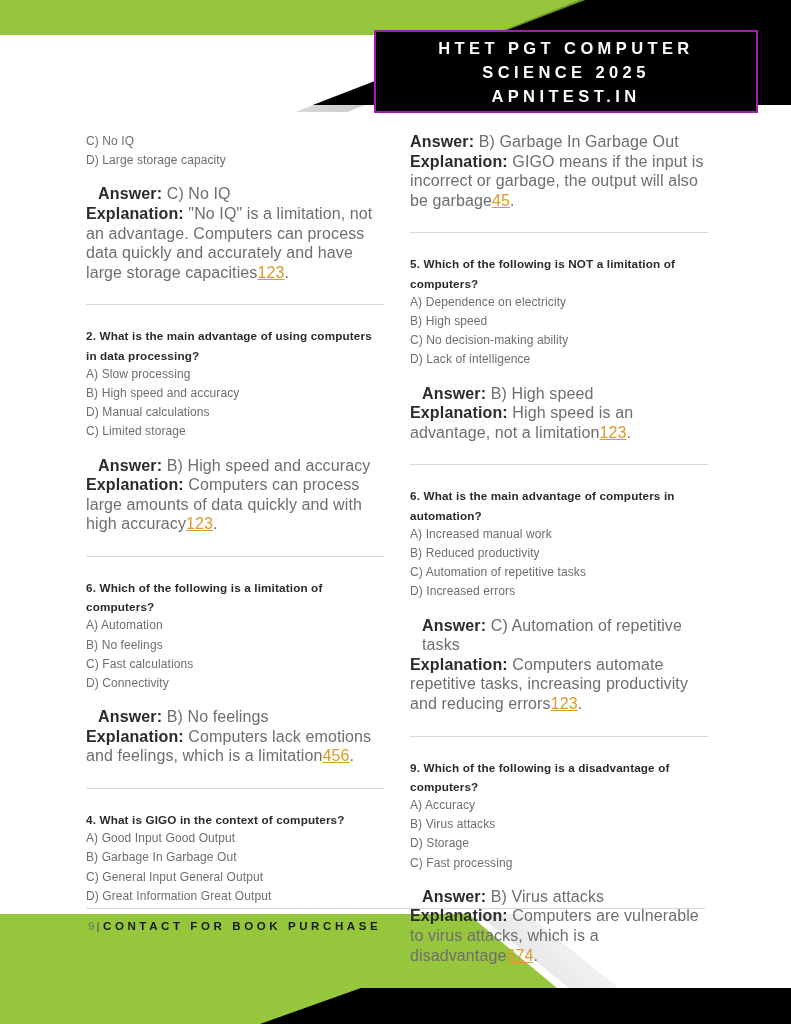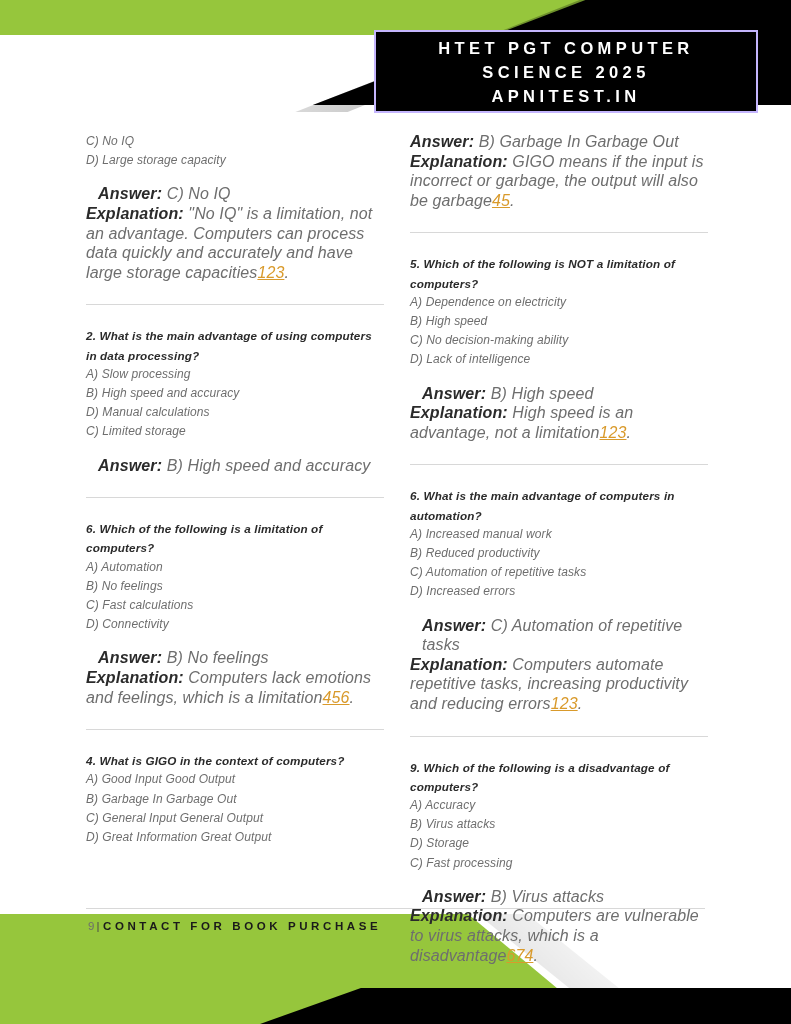--- a/index.html
+++ b/index.html
@@ -51,21 +51,21 @@
     background: linear-gradient(135deg, rgba(0,0,0,0.0) 0%, rgba(0,0,0,0.28) 50%, rgba(0,0,0,0.0) 100%);
     clip-path: polygon(62% 0%, 70% 0%, 22% 100%, 13% 100%);
   }
   .hdr-box {
     position: absolute;
     left: 374px;
     top: 30px;
     width: 384px;
     height: 83px;
     background: #000000;
-    border: 2px solid #c4b5fd;
+    border: 2px solid #a21caf;
     box-sizing: border-box;
     z-index: 5;
     display: flex;
     flex-direction: column;
     align-items: center;
     justify-content: center;
   }
   .hdr-line {
     color: #ffffff;
     font-size: 16.5px;
@@ -85,21 +85,20 @@
     height: 770px;
     z-index: 3;
     display: flex;
     gap: 26px;
     padding: 0 68px 0 86px;
     box-sizing: border-box;
   }
   .col {
     width: 298px;
     flex: 0 0 298px;
-    font-style: italic;
   }
 
   .qblock { margin: 0; }
 
   .qtitle {
     font-size: 11.7px;
     font-weight: bold;
     color: #2b2b2b;
     line-height: 19.2px;
     letter-spacing: 0.15px;
@@ -239,20 +238,21 @@
 
       <hr class="divider">
 
       <div class="qblock">
         <p class="qtitle">2. What is the main advantage of using computers in data processing?</p>
         <p class="opt">A) Slow processing</p>
         <p class="opt">B) High speed and accuracy</p>
         <p class="opt">D) Manual calculations</p>
         <p class="opt">C) Limited storage</p>
         <p class="ansline"><span class="lbl">Answer:</span> <span>B) High speed and accuracy</span></p>
+        <p class="explline"><span class="lbl">Explanation:</span> <span>Computers can process large amounts of data quickly and with high accuracy</span><span class="cite">123</span><span>.</span></p>
       </div>
 
       <hr class="divider">
 
       <div class="qblock">
         <p class="qtitle">6. Which of the following is a limitation of computers?</p>
         <p class="opt">A) Automation</p>
         <p class="opt">B) No feelings</p>
         <p class="opt">C) Fast calculations</p>
         <p class="opt">D) Connectivity</p>

